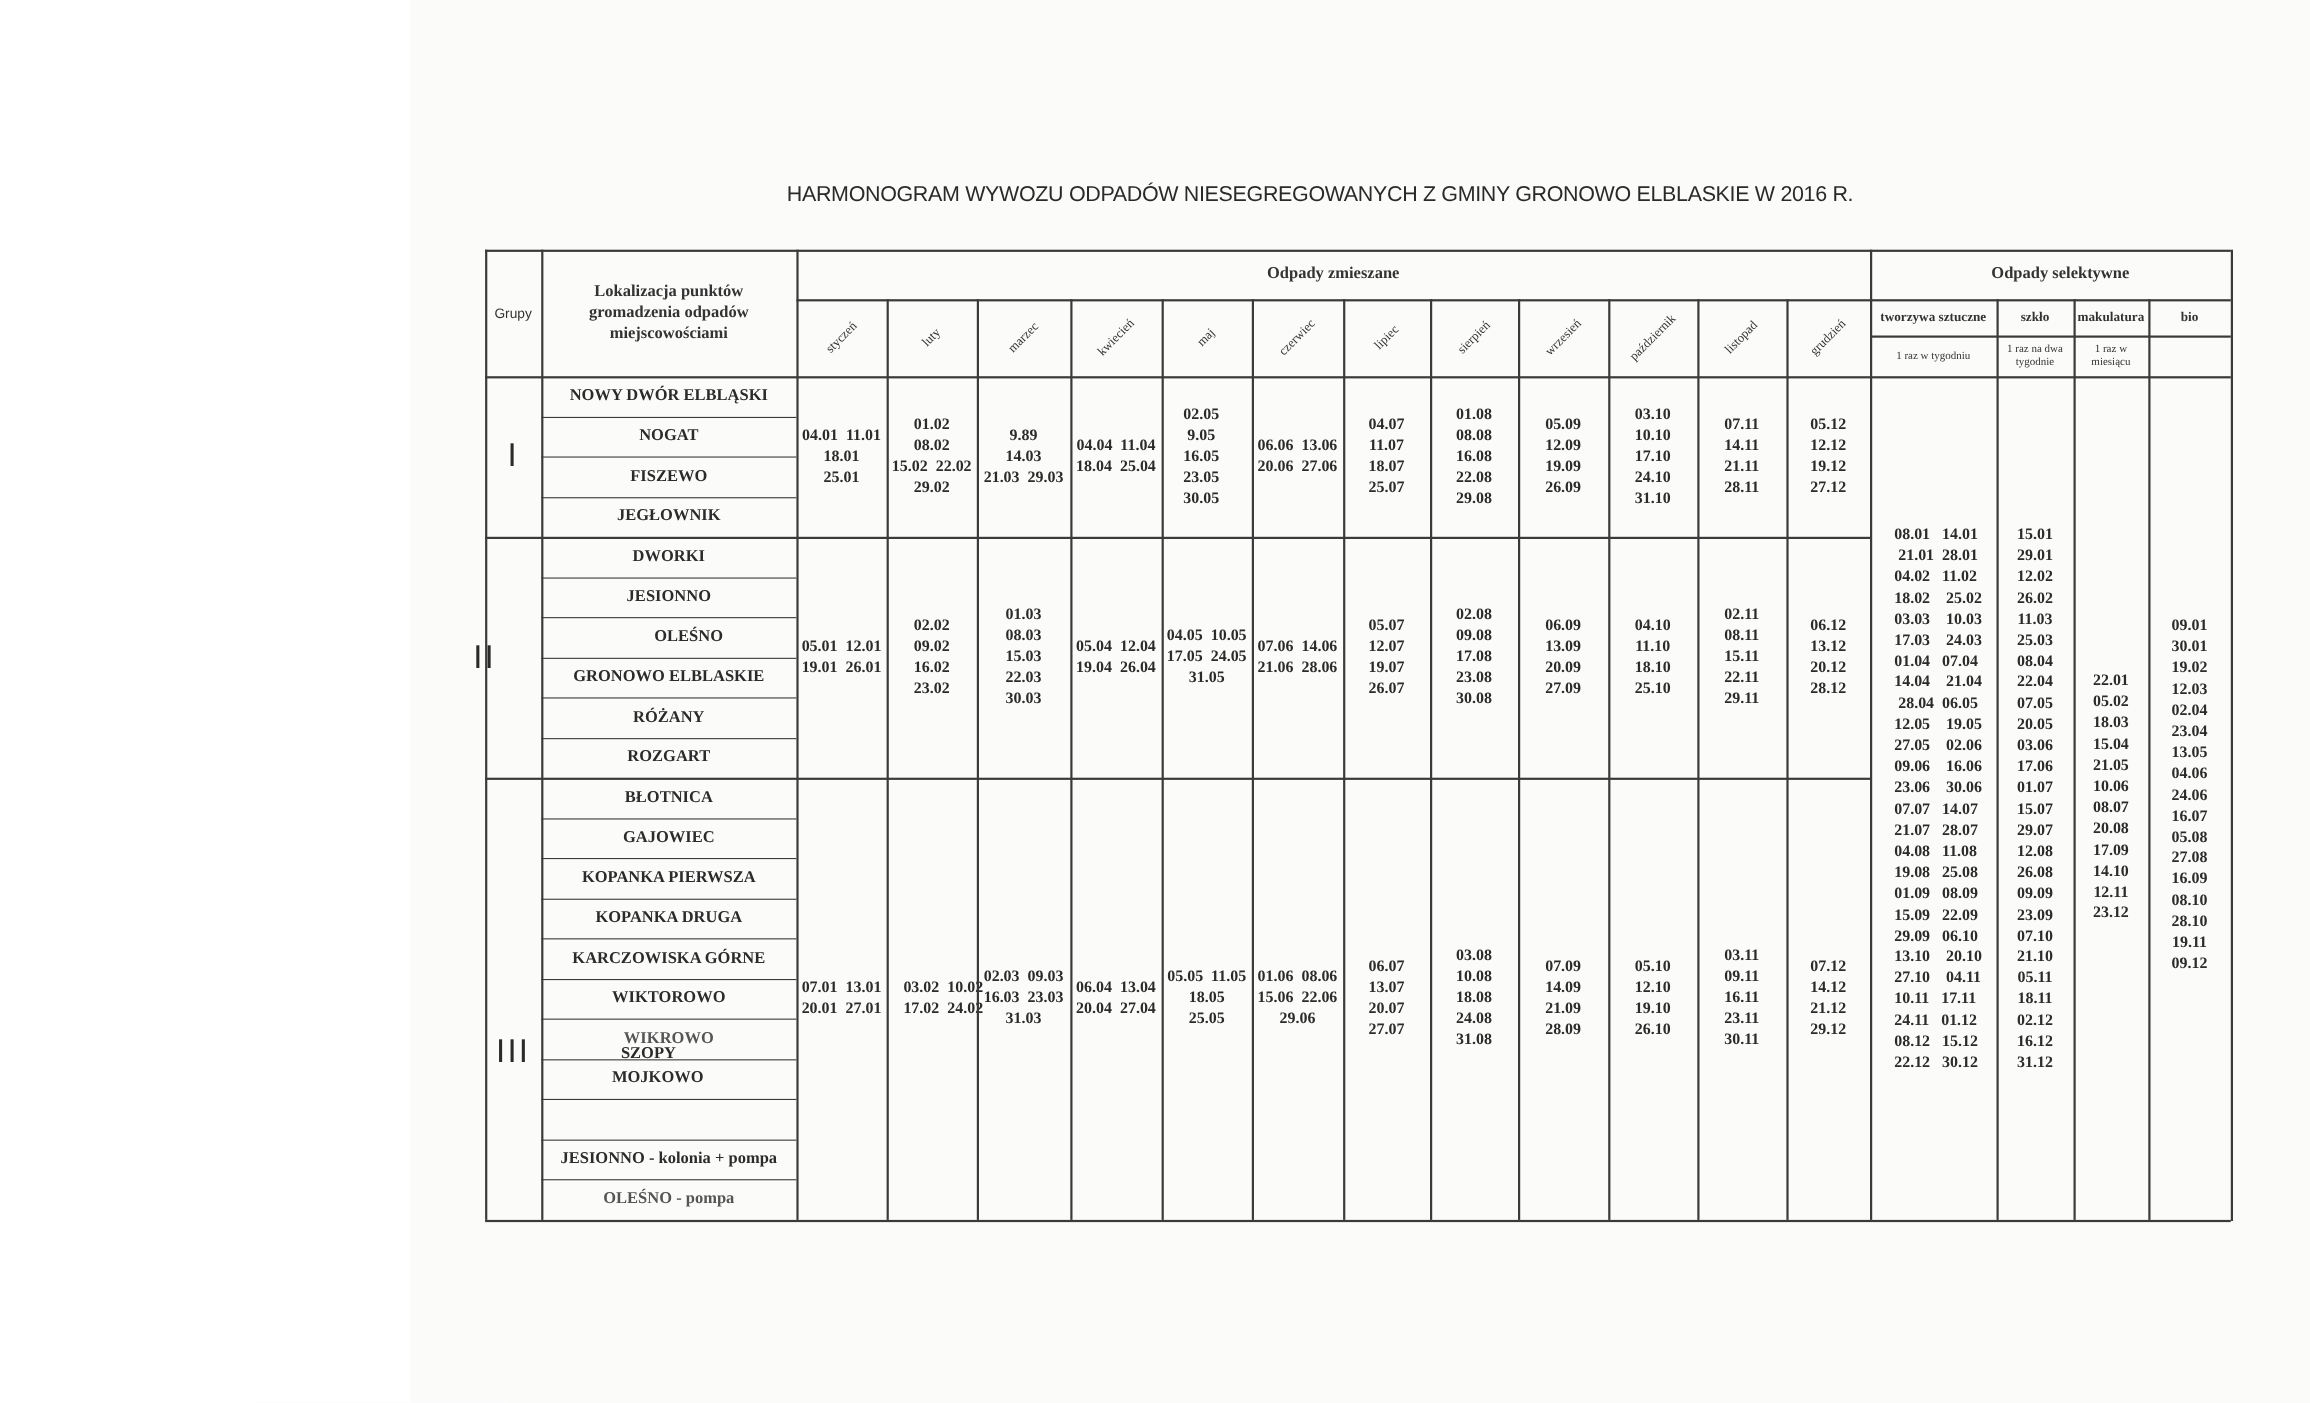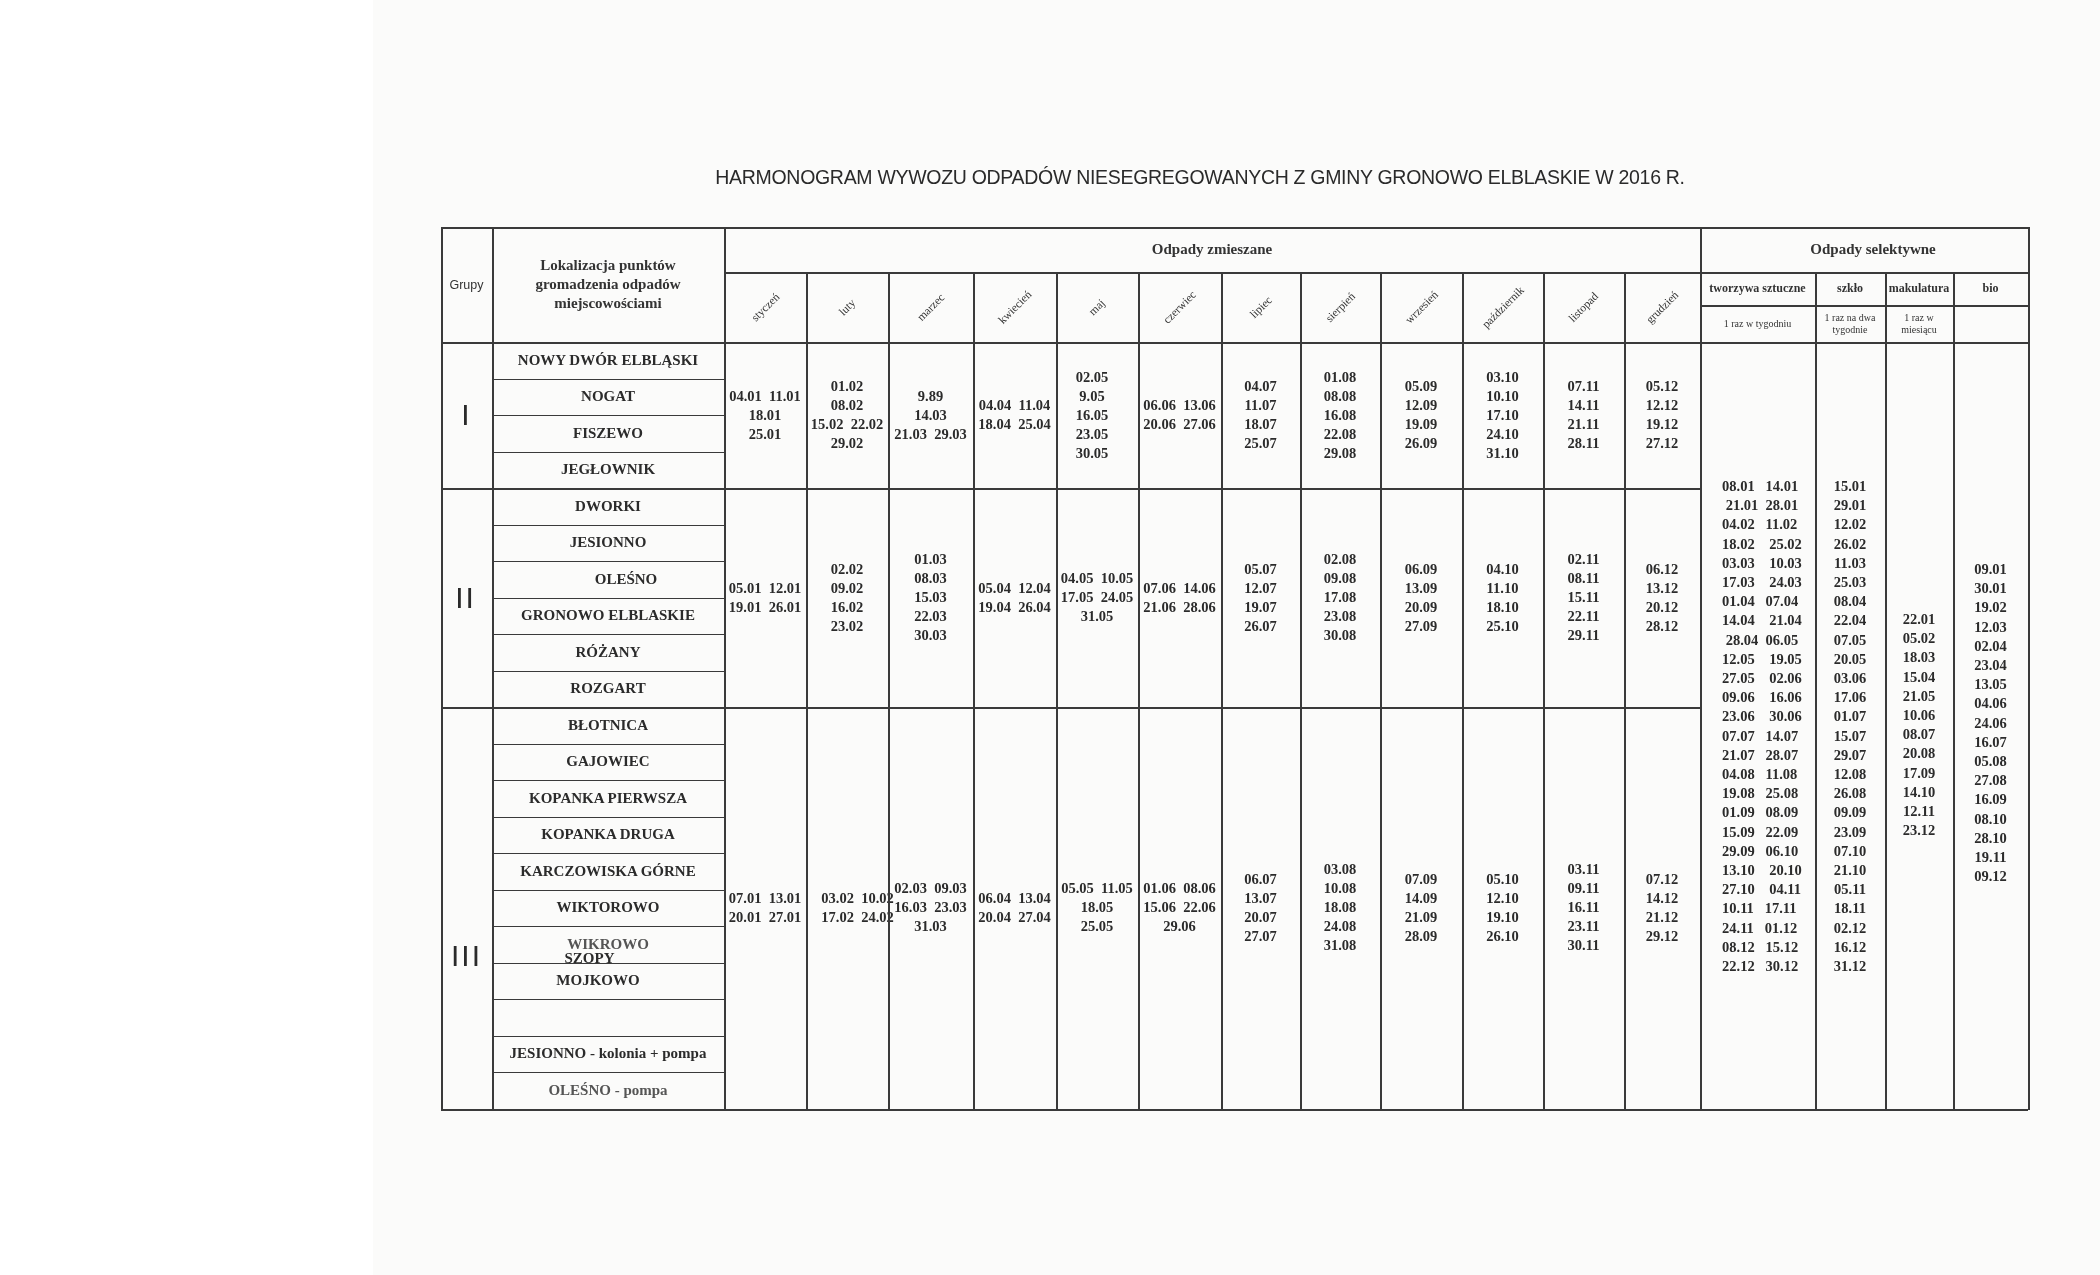--- a/index.html
+++ b/index.html
@@ -127,21 +127,21 @@
 24.10
 31.10</div>
       <div class="cell dates" style="left: 1543px; top: 342px; width: 81px; height: 146px;">07.11
 14.11
 21.11
 28.11</div>
       <div class="cell dates" style="left: 1624px; top: 342px; width: 76px; height: 146px;">05.12
 12.12
 19.12
 27.12</div>
-      <div class="cell roman" style="left: 440px; top: 488px; width: 51px; height: 219px;">II</div>
+      <div class="cell roman" style="left: 415px; top: 488px; width: 51px; height: 219px;">II</div>
       <div class="cell loc" style="left: 492px; top: 488px; width: 232px; height: 36.5px;">DWORKI</div>
       <div class="cell loc" style="left: 492px; top: 524.5px; width: 232px; height: 36.5px;">JESIONNO</div>
       <div class="cell loc" style="left: 492px; top: 561px; width: 268px; height: 36.5px;">OLEŚNO</div>
       <div class="cell loc" style="left: 492px; top: 597.5px; width: 232px; height: 36.5px;">GRONOWO ELBLASKIE</div>
       <div class="cell loc" style="left: 492px; top: 634px; width: 232px; height: 36.5px;">RÓŻANY</div>
       <div class="cell loc" style="left: 492px; top: 670.5px; width: 232px; height: 36.5px;">ROZGART</div>
       <div class="cell dates" style="left: 724px; top: 488px; width: 82px; height: 219px;">05.01  12.01
 19.01  26.01</div>
       <div class="cell dates" style="left: 806px; top: 488px; width: 82px; height: 219px;">02.02
 09.02

